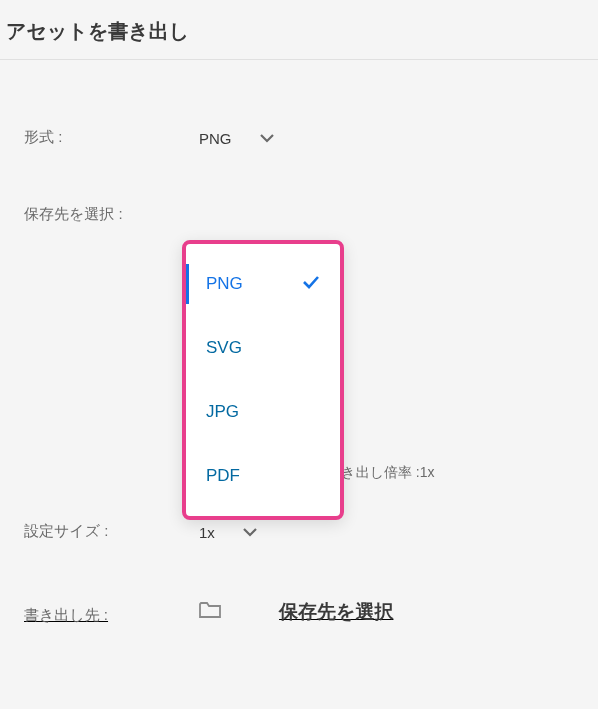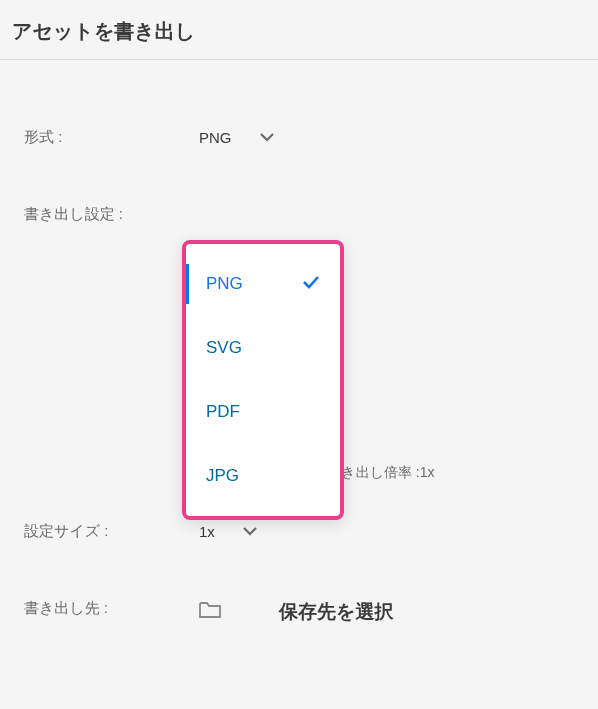--- a/index.html
+++ b/index.html
@@ -8,35 +8,35 @@
       padding: 0;
     }
     body {
       font-family: -apple-system, BlinkMacSystemFont, "Segoe UI", "Hiragino Kaku Gothic ProN", "Hiragino Sans", Meiryo, sans-serif;
       background: #f5f5f5;
       width: 598px;
       height: 709px;
       position: relative;
     }
     .header {
-      padding: 18px 12px 14px;
+      padding: 18px 6px 14px;
       border-bottom: 1px solid #e0e0e0;
     }
     .title {
       font-size: 20px;
       font-weight: 600;
       color: #3a3a3a;
     }
     .content {
       padding: 24px;
       position: relative;
     }
     .row {
       display: flex;
-      align-items: flex-start;
+      align-items: flex-end;
       margin-bottom: 58px;
     }
     .row:first-child {
       margin-top: 44px;
     }
     .label {
       width: 175px;
       font-size: 15px;
       color: #6a6a6a;
     }
@@ -122,20 +122,21 @@
       width: 22px;
       height: 18px;
     }
     .dest-text {
       font-size: 19px;
       font-weight: 600;
       color: #3a3a3a;
     }
     .row-dest {
       margin-bottom: 20px;
+      text-decoration: underline;
     }
     .row-size {
     }
   </style>
 </head>
 <body>
 
 <div class="header">
   <div class="title">アセットを書き出し</div>
 </div>
@@ -148,43 +149,43 @@
       <span class="select-display">PNG</span>
       <span class="chevron">
         <svg viewBox="0 0 14 10">
             <path d="M1 2 L7 8 L13 2" fill="none" stroke="currentColor" stroke-width="2.2"></path>
           </svg>
       </span>
     </div>
   </div>
 
   <div class="row">
-    <div class="label">書き出し設定 :</div>
+    <div class="label">保存先を選択 :</div>
   </div>
 
   <div class="bg-text bg1">ノ</div>
   <div class="bg-text bg2">id</div>
 
   <div class="dropdown">
     <div class="dropdown-item selected">
       <span>PNG</span>
       <span class="check">
         <svg viewBox="0 0 18 14">
             <path d="M2 7 L7 12 L16 2" fill="none" stroke="currentColor" stroke-width="2.6"></path>
           </svg>
       </span>
     </div>
     <div class="dropdown-item">
       <span>SVG</span>
     </div>
     <div class="dropdown-item">
+      <span>JPG</span>
+    </div>
+    <div class="dropdown-item">
       <span>PDF</span>
-    </div>
-    <div class="dropdown-item">
-      <span>JPG</span>
     </div>
   </div>
 
   <div style="height: 218px;"></div>
 
   <div class="info-text">選択したアセットの書き出し倍率 :1x</div>
 
   <div class="row row-size">
     <div class="label">設定サイズ :</div>
     <div class="value-area">

